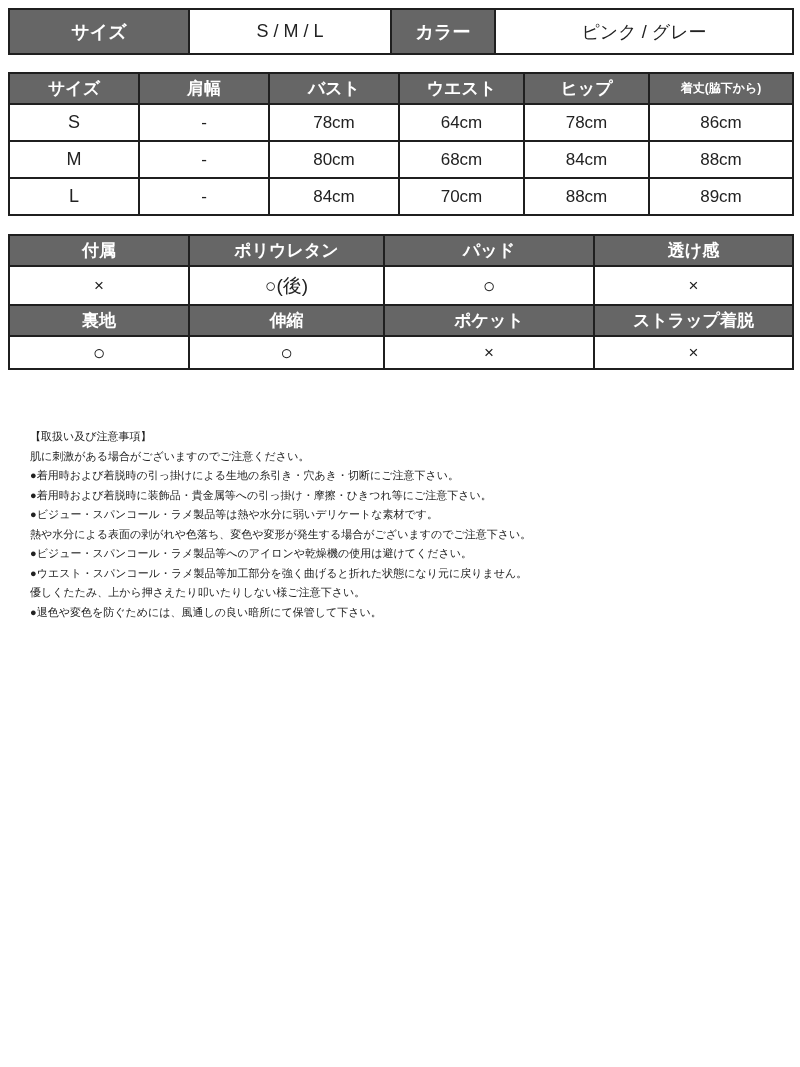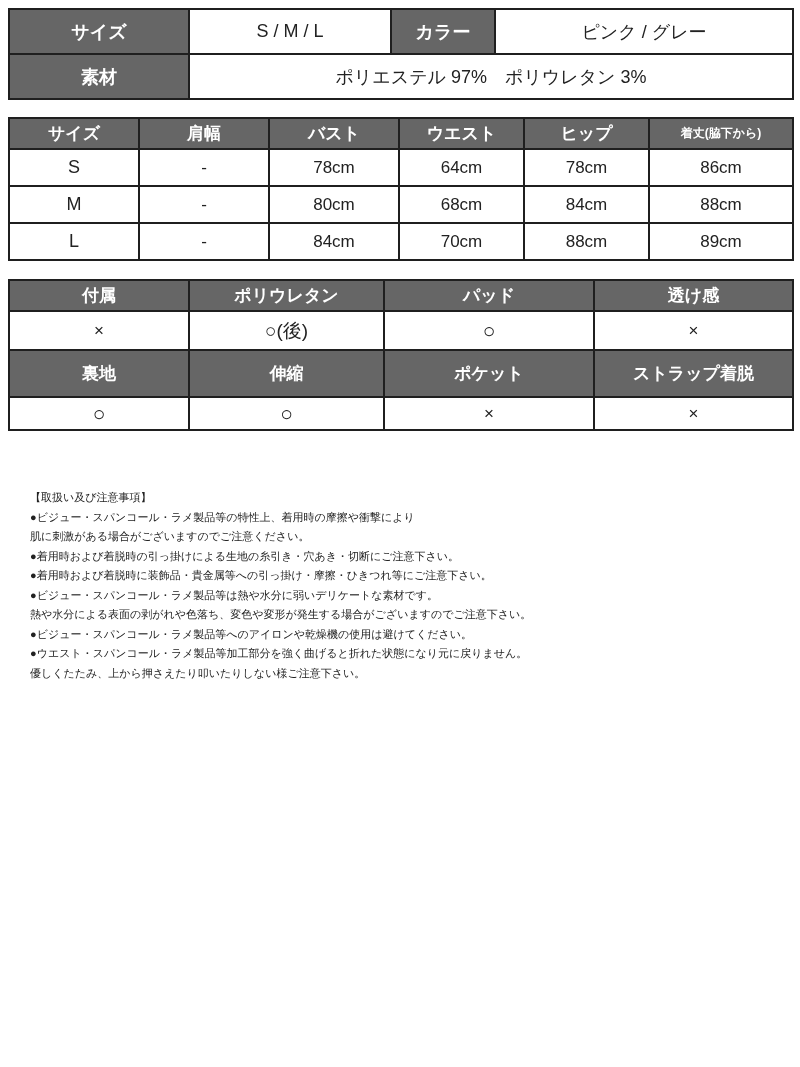--- a/index.html
+++ b/index.html
@@ -42,21 +42,21 @@
   .t2 tr.head { height: 30px; }
   .t2 tr.data { height: 37px; }
   .t2 td { font-size: 17px; }
   .t2 td.small { font-size: 12px; }
   .t2 td.szcol { font-size: 18px; }
 
   
   .t3 { margin-top: 18px; }
   .t3 tr.head { height: 30px; }
   .t3 tr.data1 { height: 39px; }
-  .t3 tr.head2 { height: 47px; }
+  .t3 tr.head2 { height: 31px; }
   .t3 tr.data2 { height: 33px; }
   .t3 td { font-size: 17px; }
   .t3 td.val-o { font-size: 21px; }
   .t3 td.val-x { font-size: 17px; }
   .t3 td.val-mix { font-size: 19px; }
 
   
   .notes {
     margin: 57px 0 0 30px;
     font-size: 11px;
@@ -76,24 +76,20 @@
         <col style="width:202px">
         <col style="width:104px">
         <col style="width:298px">
       </colgroup>
     <tbody>
         <tr>
       <td class="hd">サイズ</td>
       <td>S / M / L</td>
       <td class="hd">カラー</td>
       <td>ピンク / グレー</td>
-    </tr>
-    <tr>
-      <td class="hd">素材</td>
-      <td colspan="3">ポリエステル 97%　ポリウレタン 3%</td>
     </tr>
   </tbody>
     </table>
 
   <table class="t2">
     <colgroup>
         <col style="width:130px">
         <col style="width:130px">
         <col style="width:130px">
         <col style="width:125px">
@@ -166,24 +162,24 @@
       <td class="val-o">○</td>
       <td class="val-o">○</td>
       <td class="val-x">×</td>
       <td class="val-x">×</td>
     </tr>
   </tbody>
     </table>
 
   <div class="notes">
     <div>【取扱い及び注意事項】</div>
-    <div>●ビジュー・スパンコール・ラメ製品等の特性上、着用時の摩擦や衝撃により</div>
     <div>肌に刺激がある場合がございますのでご注意ください。</div>
     <div>●着用時および着脱時の引っ掛けによる生地の糸引き・穴あき・切断にご注意下さい。</div>
     <div>●着用時および着脱時に装飾品・貴金属等への引っ掛け・摩擦・ひきつれ等にご注意下さい。</div>
     <div>●ビジュー・スパンコール・ラメ製品等は熱や水分に弱いデリケートな素材です。</div>
     <div>熱や水分による表面の剥がれや色落ち、変色や変形が発生する場合がございますのでご注意下さい。</div>
     <div>●ビジュー・スパンコール・ラメ製品等へのアイロンや乾燥機の使用は避けてください。</div>
     <div>●ウエスト・スパンコール・ラメ製品等加工部分を強く曲げると折れた状態になり元に戻りません。</div>
     <div>優しくたたみ、上から押さえたり叩いたりしない様ご注意下さい。</div>
+    <div>●退色や変色を防ぐためには、風通しの良い暗所にて保管して下さい。</div>
   </div>
 
 </div>
 
 </body></html>

